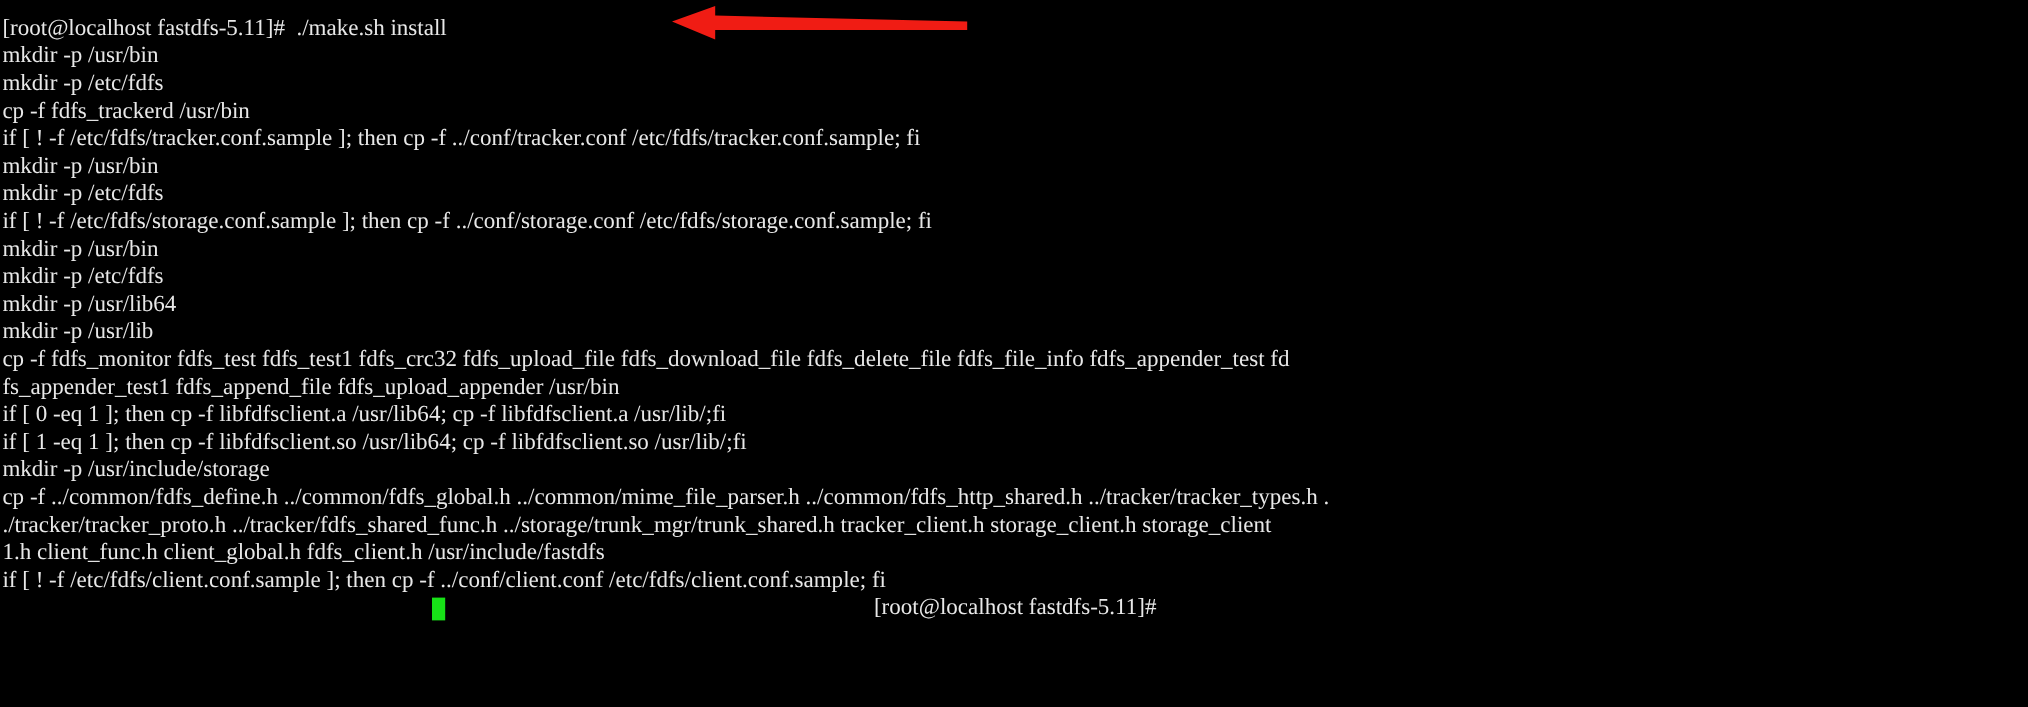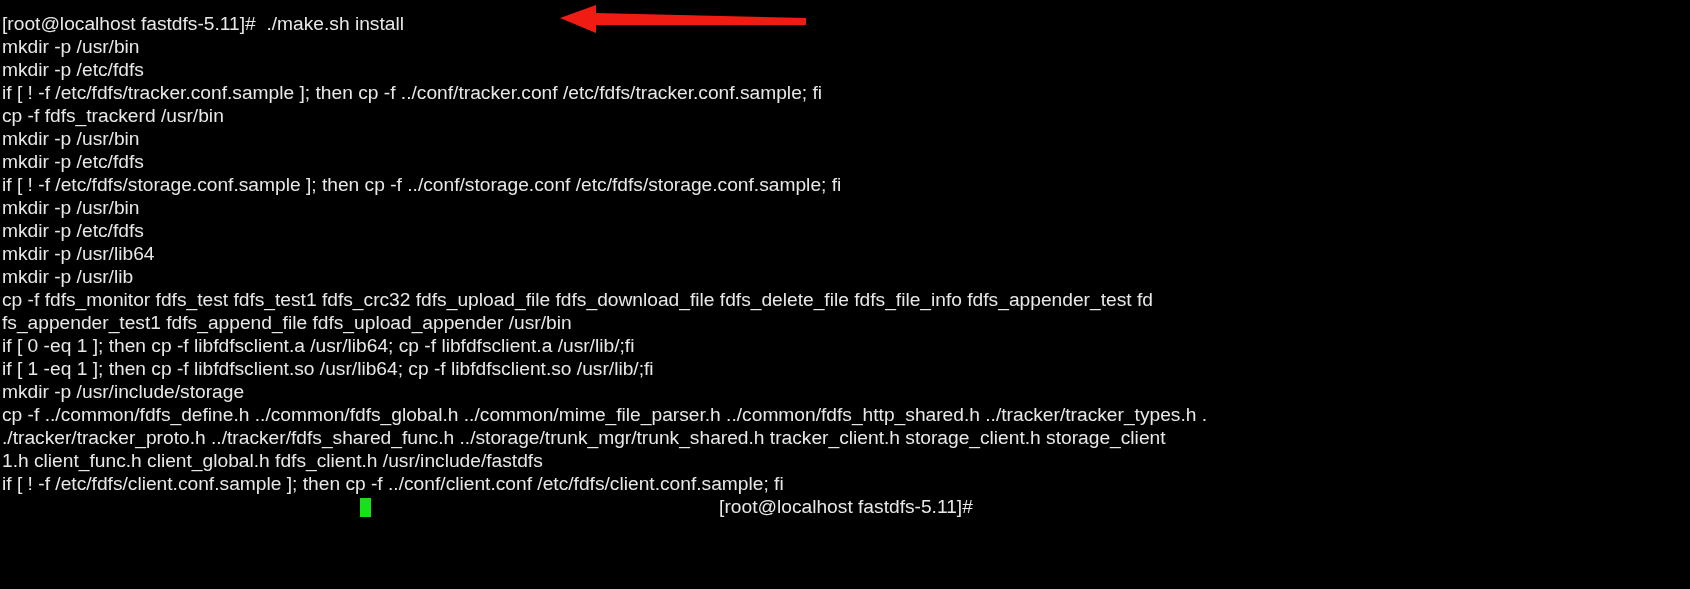--- a/index.html
+++ b/index.html
@@ -12,21 +12,21 @@
     height: 589px;
     overflow: hidden;
     font-family: "DejaVu Sans Mono", "Liberation Mono", monospace;
   }
   #terminal {
     position: relative;
     width: 1690px;
     height: 589px;
     background: #000000;
     color: #e6e6e6;
-    font-family: Liberation Sans, sans-serif;
+    font-family: Liberation Serif, serif;
     font-size: 19.2px;
     line-height: 23px;
     letter-spacing: 0px;
     overflow: hidden;
   }
   .screen {
     position: absolute;
     left: 0;
     top: -11px;
     width: 1690px;
@@ -64,22 +64,22 @@
 </head>
 <body>
 
 <div id="terminal" style="background: rgb(0, 0, 0); color: rgb(232, 232, 232);">
 
   <div class="screen">
     <div class="line dim"></div>
     <div class="line">[root@localhost fastdfs-5.11]#  ./make.sh install</div>
     <div class="line">mkdir -p /usr/bin</div>
     <div class="line">mkdir -p /etc/fdfs</div>
+    <div class="line">cp -f fdfs_trackerd /usr/bin</div>
     <div class="line">if [ ! -f /etc/fdfs/tracker.conf.sample ]; then cp -f ../conf/tracker.conf /etc/fdfs/tracker.conf.sample; fi</div>
-    <div class="line">cp -f fdfs_trackerd /usr/bin</div>
     <div class="line">mkdir -p /usr/bin</div>
     <div class="line">mkdir -p /etc/fdfs</div>
     <div class="line">if [ ! -f /etc/fdfs/storage.conf.sample ]; then cp -f ../conf/storage.conf /etc/fdfs/storage.conf.sample; fi</div>
     <div class="line">mkdir -p /usr/bin</div>
     <div class="line">mkdir -p /etc/fdfs</div>
     <div class="line">mkdir -p /usr/lib64</div>
     <div class="line">mkdir -p /usr/lib</div>
     <div class="line">cp -f fdfs_monitor fdfs_test fdfs_test1 fdfs_crc32 fdfs_upload_file fdfs_download_file fdfs_delete_file fdfs_file_info fdfs_appender_test fd</div>
     <div class="line">fs_appender_test1 fdfs_append_file fdfs_upload_appender /usr/bin</div>
     <div class="line">if [ 0 -eq 1 ]; then cp -f libfdfsclient.a /usr/lib64; cp -f libfdfsclient.a /usr/lib/;fi</div>

